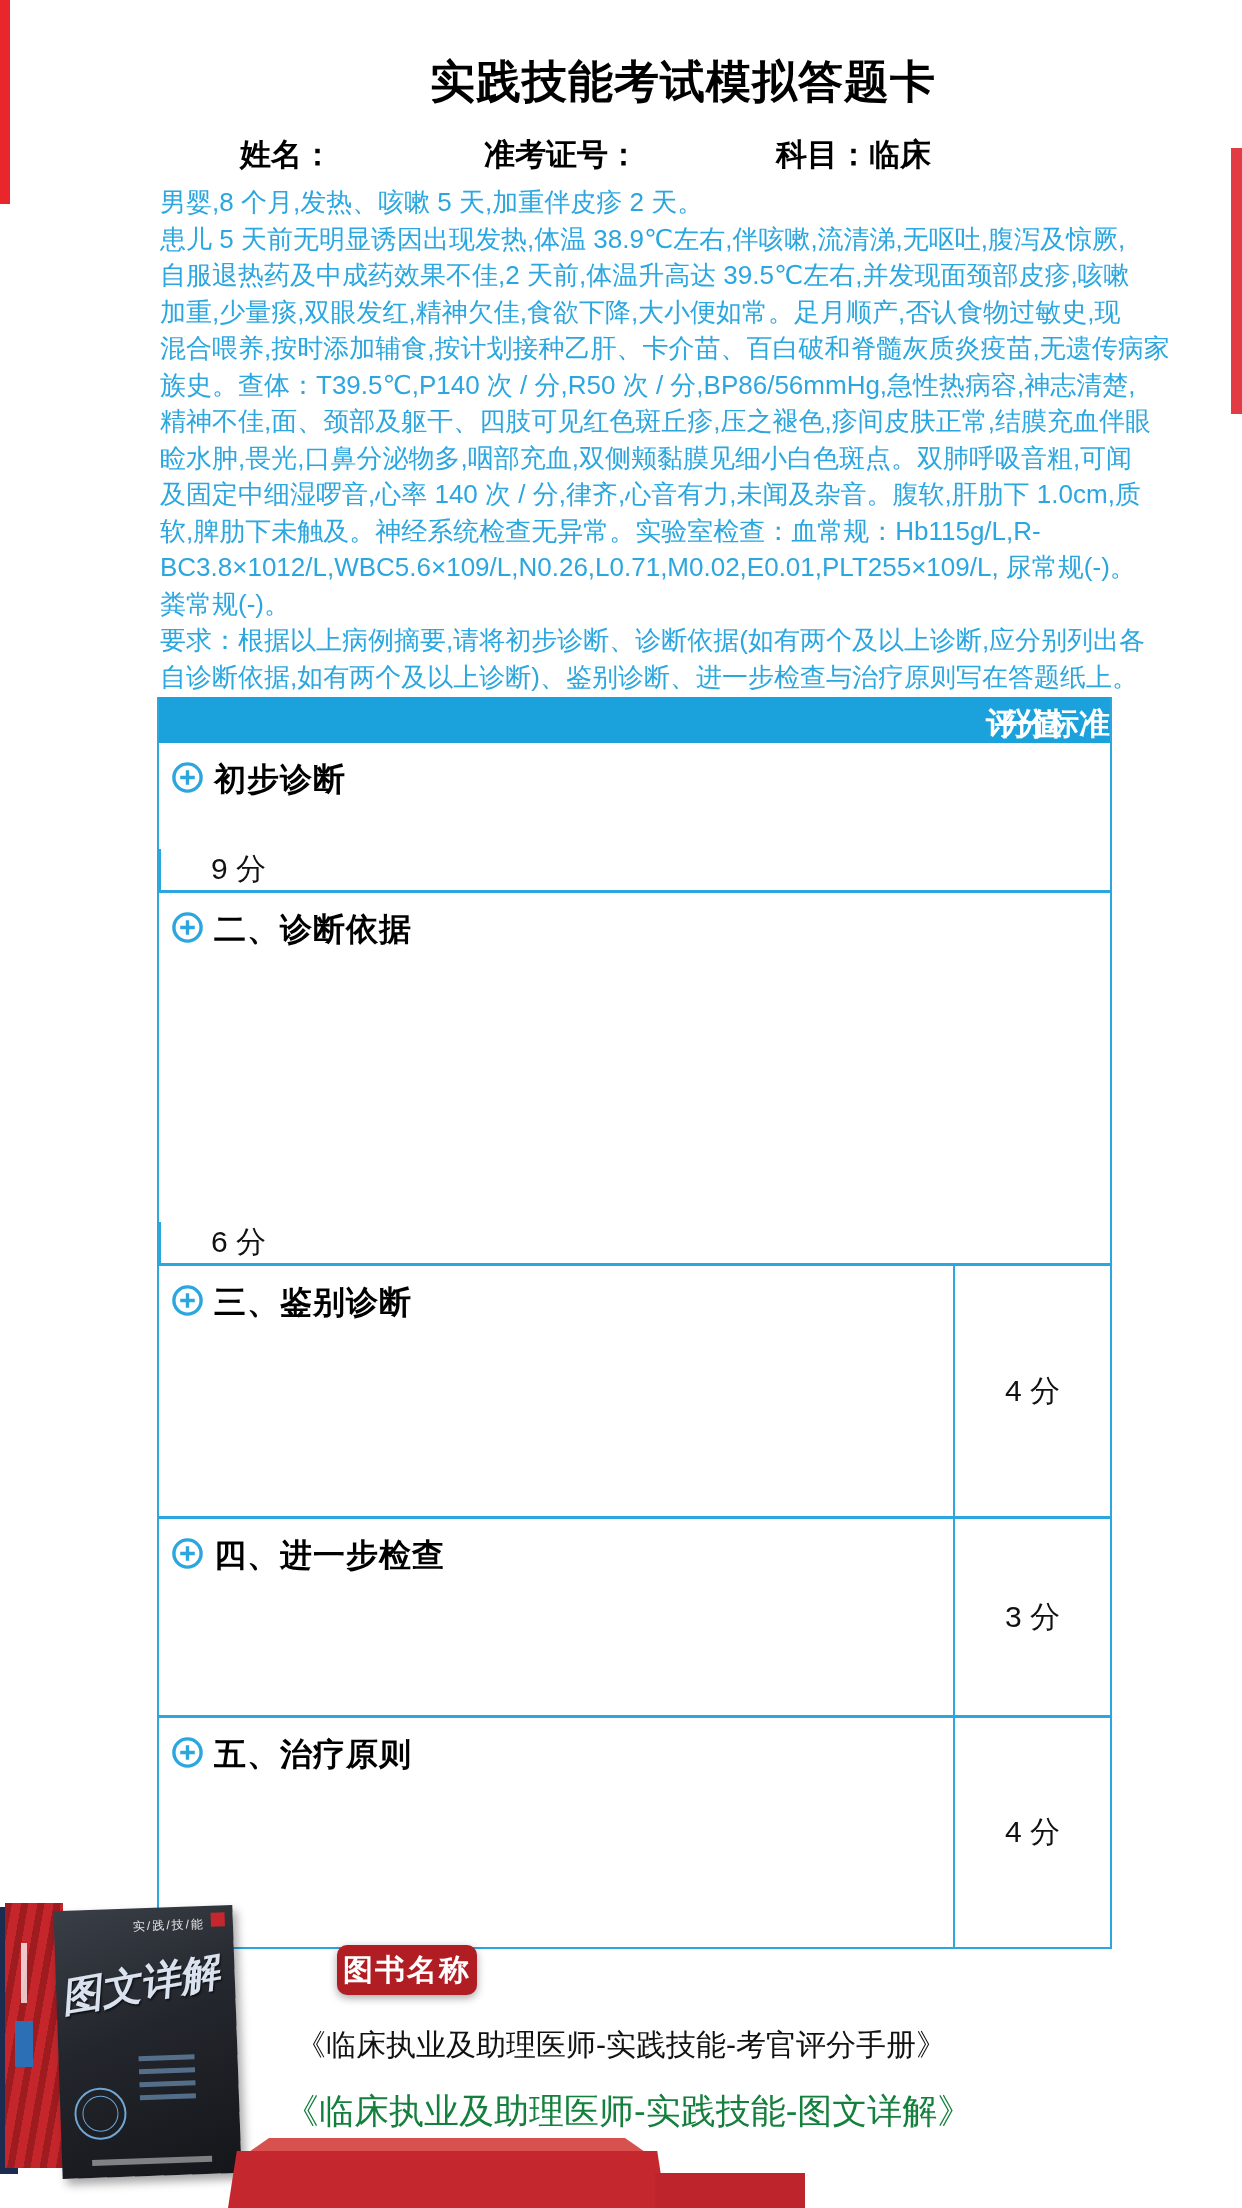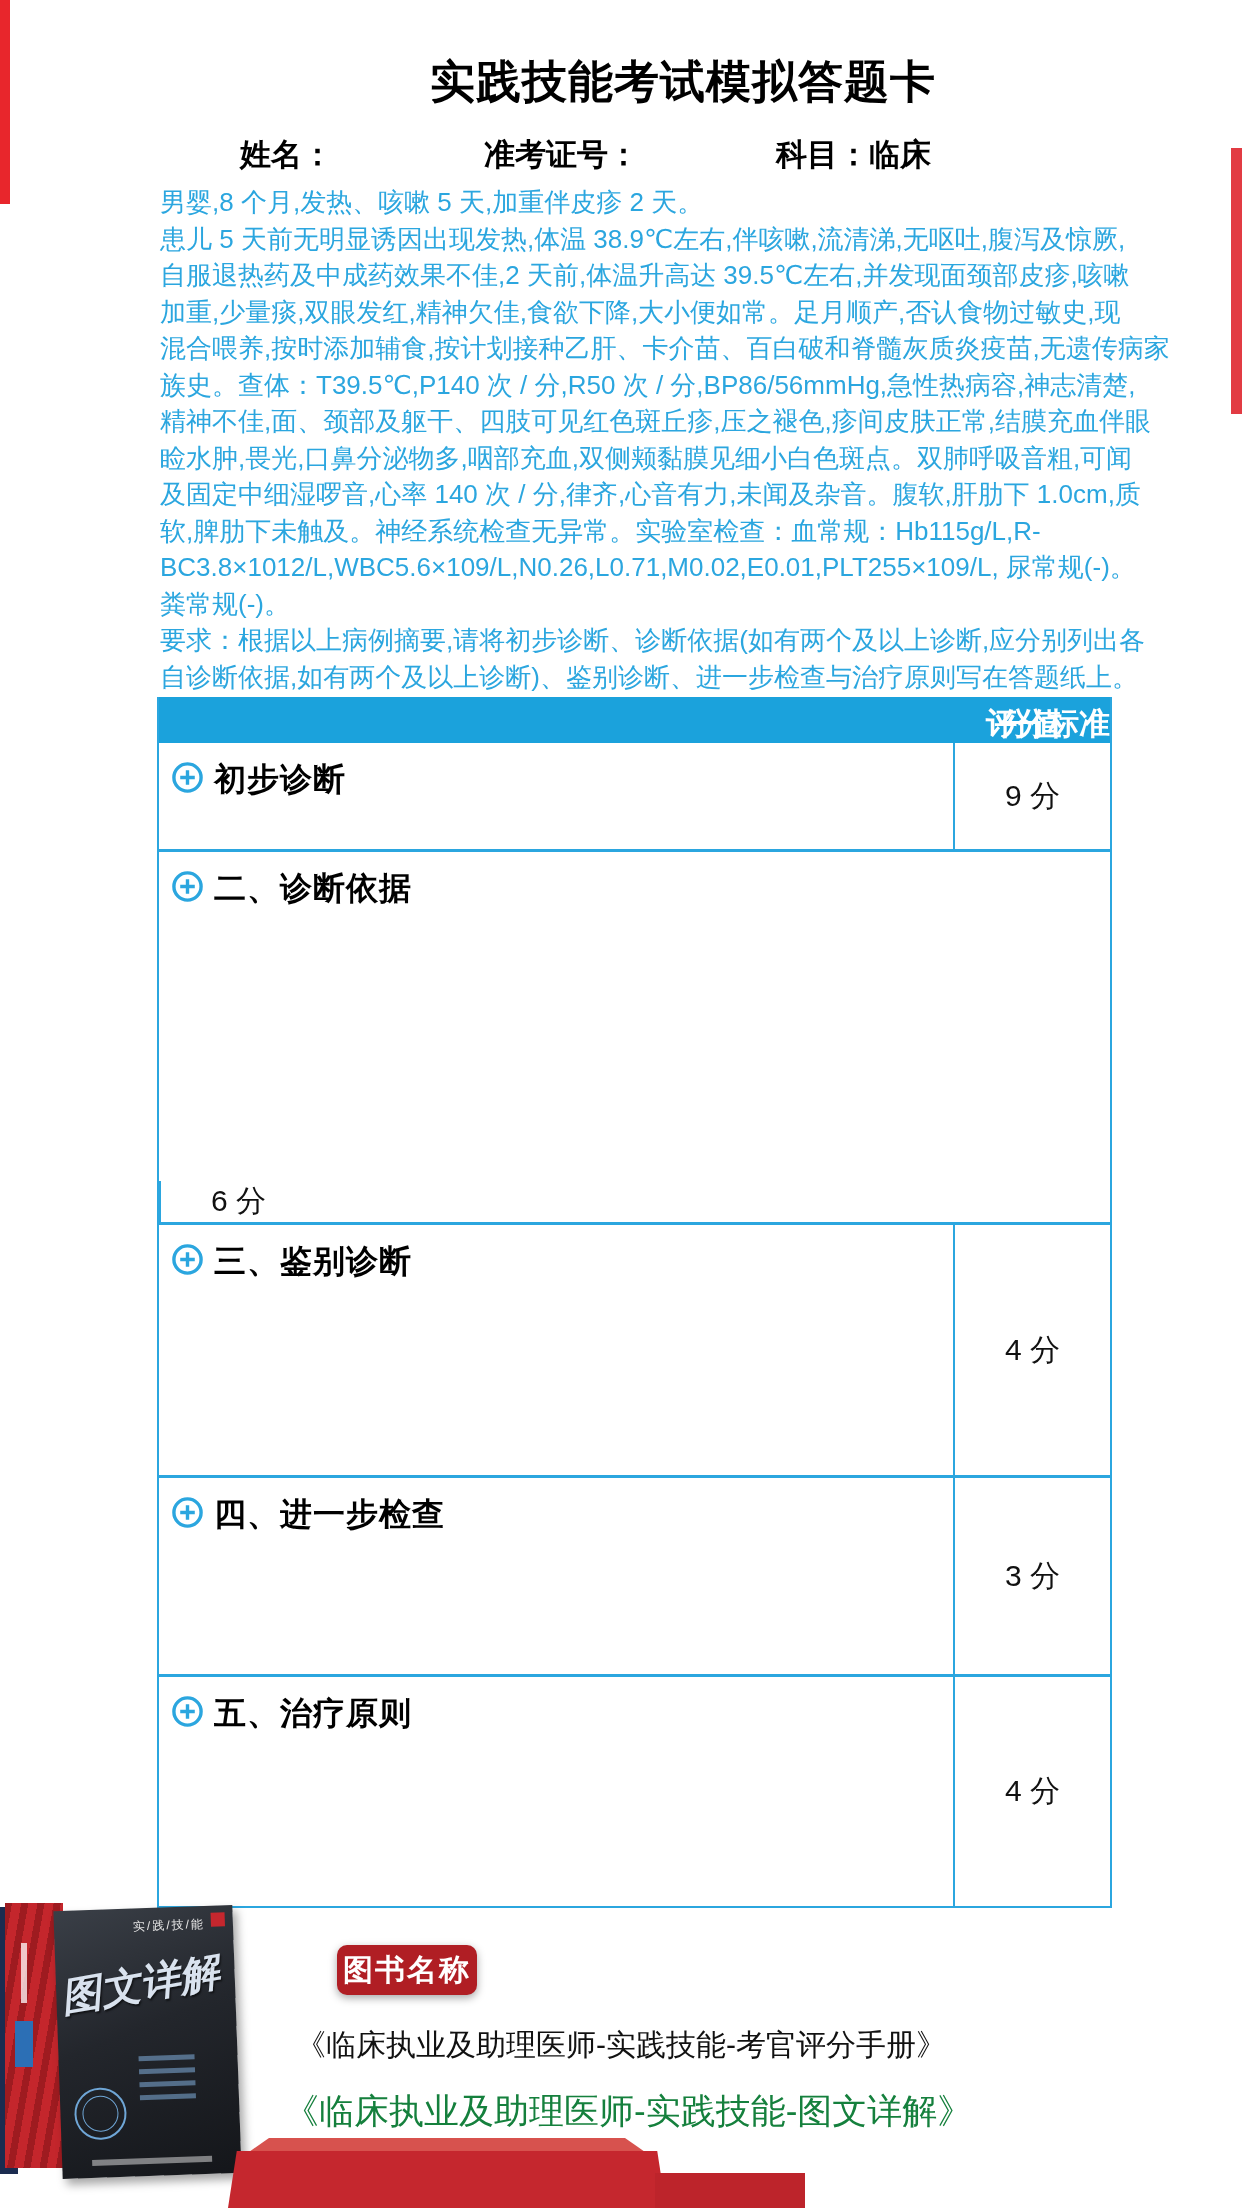--- a/index.html
+++ b/index.html
@@ -30,21 +30,21 @@
   .case-text{position:absolute;left:160px;top:184px;width:965px;color:var(--blue);font-size:26px;}
   .case-line{line-height:36.5px;white-space:nowrap;}
 
   
   .score-table{position:absolute;left:157px;top:697px;width:955px;border:2px solid var(--blue);border-top:none;}
   .thead{position:relative;height:46px;background:var(--header-blue);color:#fff;font-weight:bold;font-size:31px;}
   .th-criteria{position:absolute;left:0;right:0;top:6px;text-align:right;}
   .th-score{position:absolute;right:0;top:6px;width:159px;text-align:center;}
   .trow{display:flex;align-items:stretch;}
   .trow + .trow{border-top:3px solid var(--blue);}
-  .r1{height:106px;}
+  .r1{height:147px;flex-direction:column;}
   .r2{height:373px;flex-direction:column;}
   .r3{height:253px;}
   .r4{height:199px;}
   .r5{height:232px;}
   .tcell-label{flex:1;padding:15px 0 0 12px;display:flex;align-items:flex-start;gap:10px;}
   .plus-icon{flex:none;margin-top:3px;cursor:pointer;line-height:0;}
   .row-label{font-size:32px;font-weight:bold;color:#000;letter-spacing:1px;}
   .tcell-score{flex:none;width:157px;border-left:2px solid var(--blue);display:flex;align-items:center;justify-content:center;font-size:30px;color:#111;}
 
   

